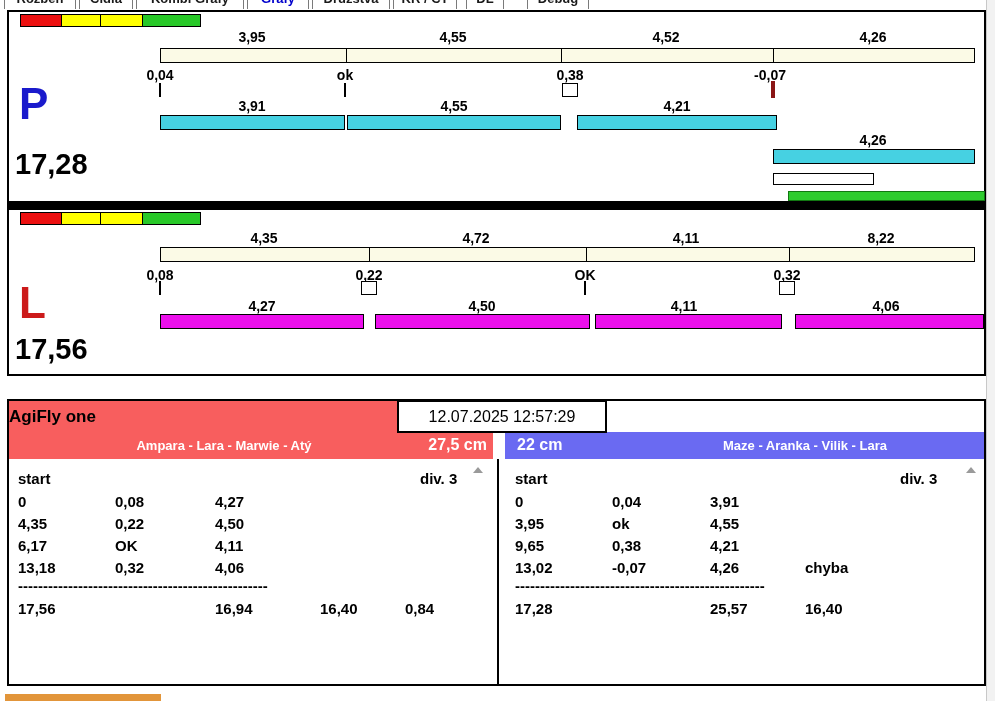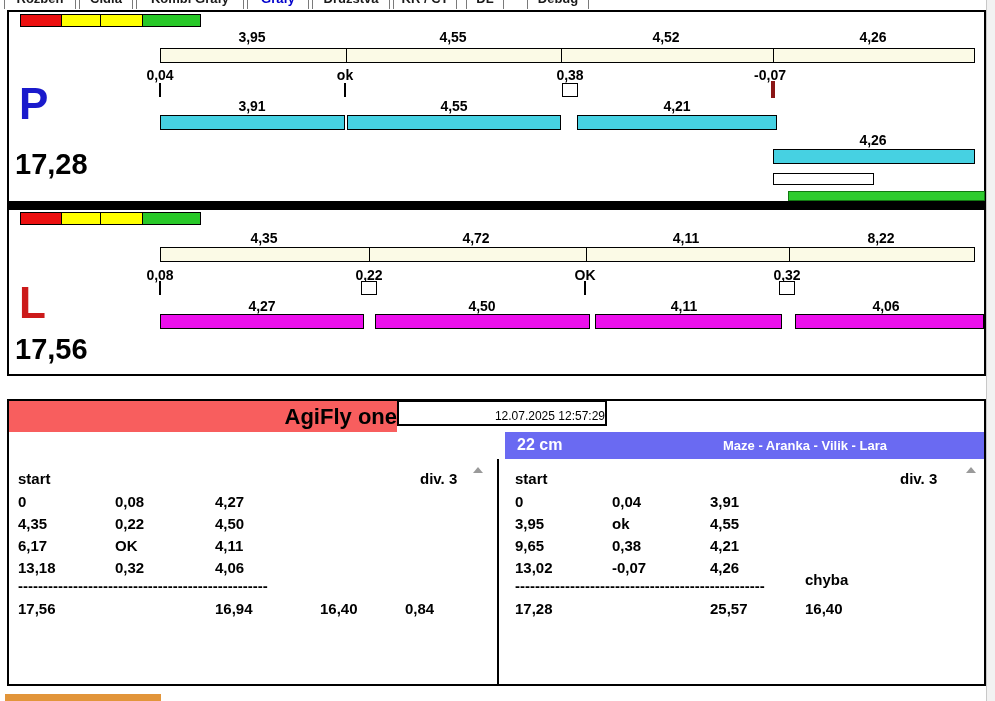--- a/index.html
+++ b/index.html
@@ -15,21 +15,21 @@
   .chk{position:absolute;width:16px;height:14px;background:#fff;border:1px solid #000}
   .runbar{position:absolute;height:15px;border:1px solid #000}
   .cyan{background:#46d1e2}
   .mag{background:#ec10ec}
   .lane-letter{position:absolute;font-weight:bold;font-size:44px;line-height:40px}
   .lane-total{position:absolute;font-weight:bold;font-size:29px;line-height:28px}
   .tabbar{position:absolute;left:4px;top:0;width:980px;height:9px;overflow:hidden}
   .tabrow{display:flex;gap:3px;align-items:flex-start}
   .tab{flex:none;height:24px;position:relative;top:-13px;border:1px solid #7a7a7a;background:#fff;color:#1a1a1a;font-size:13px;font-weight:bold;text-align:center;line-height:22px;cursor:pointer}
   .tab.active{color:#0000cc}
-  .hdr-name{font-size:22px;font-weight:bold;color:#000;text-align:right;line-height:31px}
+  .hdr-name{font-size:17px;font-weight:bold;color:#000;text-align:left;line-height:31px}
   .cell{position:absolute;font-size:15px;font-weight:bold;white-space:nowrap;color:#000}
   .caret{position:absolute;width:0;height:0;border-left:5px solid transparent;border-right:5px solid transparent;border-bottom:6px solid #9a9a9a}
   .white-text{color:#fff}
 </style>
 </head>
 <body>
 
 <div class="tabbar">
   <div class="tabrow">
     <div class="tab" style="width:72px">Rozběh</div>
@@ -132,26 +132,30 @@
 
   <div class="lane-total" style="left:6px;top:125px">17,56</div>
 </div>
 
 <div class="panel" style="left:7px;top:399px;width:979px;height:287px">
 
   <div class="abs" style="left:0;top:0;width:388px;height:31px;background:#f85e5e">
     <div class="hdr-name">AgiFly one</div>
   </div>
 
+  <div class="abs" style="left:0;top:31px;width:484px;height:27px;background:#f85e5e">
+    <span class="abs white-text" style="left:215px;top:6px;transform:translateX(-50%);font-weight:bold;font-size:13px;white-space:nowrap">Ampara - Lara - Marwie - Atý</span>
+    <span class="abs white-text" style="right:6px;top:4px;font-weight:bold;font-size:16px">27,5 cm</span>
+  </div>
   <div class="abs" style="left:496px;top:31px;width:479px;height:27px;background:#6a6af2">
     <span class="abs white-text" style="left:12px;top:4px;font-weight:bold;font-size:16px">22 cm</span>
     <span class="abs white-text" style="left:300px;top:6px;transform:translateX(-50%);font-weight:bold;font-size:13px;white-space:nowrap">Maze - Aranka - Vilik - Lara</span>
   </div>
 
-  <div class="abs" style="left:388px;top:-1px;width:210px;height:26px;background:#fff;border:2px solid #000;text-align:right;font-size:12px;line-height:29px">12.07.2025 12:57:29</div>
+  <div class="abs" style="left:388px;top:-1px;width:210px;height:33px;background:#fff;border:2px solid #000;text-align:center;font-size:16px;line-height:29px">12.07.2025 12:57:29</div>
 
   <div class="abs" style="left:488px;top:58px;width:2px;height:225px;background:#000"></div>
 
   <div class="caret" style="left:464px;top:66px"></div>
   <div class="caret" style="left:957px;top:66px"></div>
 
   <div class="abs" style="left:0;top:58px;width:488px;height:225px">
     <span class="cell" style="left:9px;top:11px">start</span>
     <span class="cell" style="left:411px;top:11px">div. 3</span>
 
@@ -198,21 +202,21 @@
     <span class="cell" style="left:306px;top:56px"></span>
 
     <span class="cell" style="left:16px;top:78px">9,65</span>
     <span class="cell" style="left:113px;top:78px">0,38</span>
     <span class="cell" style="left:211px;top:78px">4,21</span>
     <span class="cell" style="left:306px;top:78px"></span>
 
     <span class="cell" style="left:16px;top:100px">13,02</span>
     <span class="cell" style="left:113px;top:100px">-0,07</span>
     <span class="cell" style="left:211px;top:100px">4,26</span>
-    <span class="cell" style="left:306px;top:112px">chyba</span>
+    <span class="cell" style="left:306px;top:100px">chyba</span>
 
     <span class="cell" style="left:16px;top:118px">--------------------------------------------------</span>
 
     <span class="cell" style="left:16px;top:141px">17,28</span>
     <span class="cell" style="left:211px;top:141px">25,57</span>
     <span class="cell" style="left:306px;top:141px">16,40</span>
     <span class="cell" style="left:401px;top:141px"></span>
   </div>
 </div>
 

